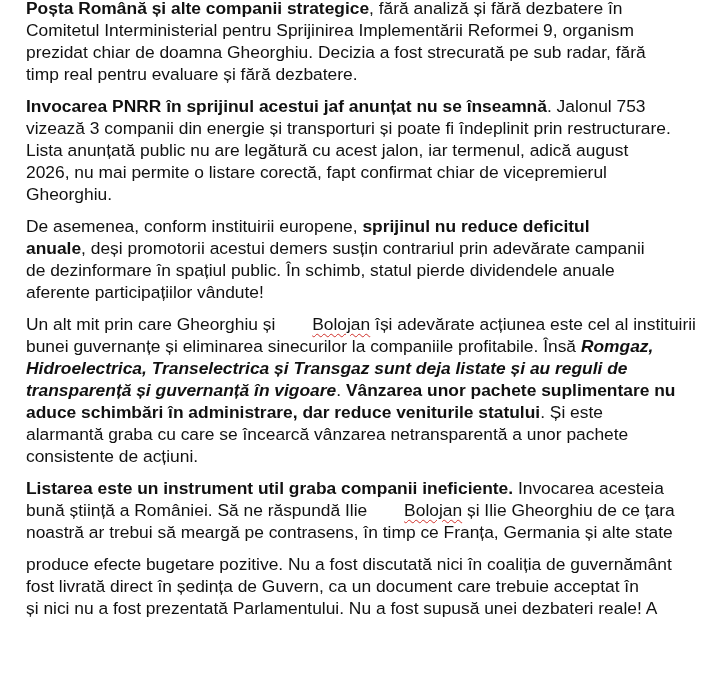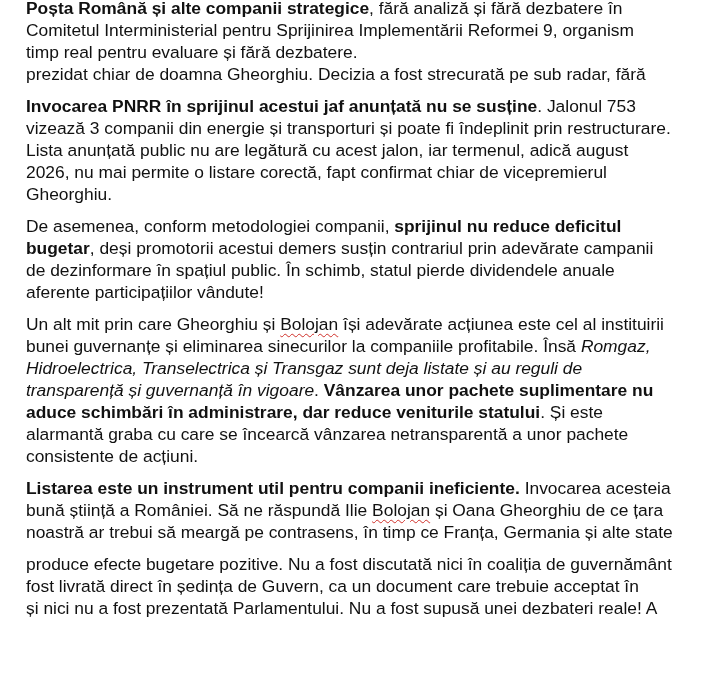--- a/index.html
+++ b/index.html
@@ -5,62 +5,63 @@
   html, body { margin: 0; padding: 0; background: #ffffff; }
   body {
     width: 716px; height: 700px; overflow: hidden;
     font-family: "Liberation Sans", sans-serif;
     font-size: 17.4px; line-height: 22px; color: #111111;
   }
   .doc { position: absolute; left: 26px; top: -3px; width: 690px; }
   p { margin: 0 0 10px 0; white-space: nowrap; }
   .line { display: block; }
   b { font-weight: bold; }
-  i { font-style: italic; }
+  i { font-style: italic; font-weight: bold; }
   .spell {
     text-decoration: underline wavy #d0302a;
     text-decoration-thickness: 1px;
     text-underline-offset: 3px;
+    margin-left: 32px;
   }
 </style>
 </head>
 <body>
 
 <div class="doc" id="doc">
     <p>
       <span class="line"><b>Poșta Română și alte companii strategice</b><span>, fără analiză și fără dezbatere în</span></span>
       <span class="line"><span>Comitetul Interministerial pentru Sprijinirea Implementării Reformei 9, organism</span></span>
+      <span class="line"><span>prezidat chiar de doamna Gheorghiu. Decizia a fost strecurată pe sub radar, fără</span></span>
       <span class="line"><span>timp real pentru evaluare și fără dezbatere.</span></span>
-      <span class="line"><span>prezidat chiar de doamna Gheorghiu. Decizia a fost strecurată pe sub radar, fără</span></span>
     </p>
     <p>
-      <span class="line"><b>Invocarea PNRR în sprijinul acestui jaf anunțată nu se susține</b><span>. Jalonul 753</span></span>
+      <span class="line"><b>Invocarea PNRR în sprijinul acestui jaf anunțat nu se înseamnă</b><span>. Jalonul 753</span></span>
       <span class="line"><span>vizează 3 companii din energie și transporturi și poate fi îndeplinit prin restructurare.</span></span>
       <span class="line"><span>Lista anunțată public nu are legătură cu acest jalon, iar termenul, adică august</span></span>
       <span class="line"><span>2026, nu mai permite o listare corectă, fapt confirmat chiar de vicepremierul</span></span>
       <span class="line"><span>Gheorghiu.</span></span>
     </p>
     <p>
-      <span class="line"><span>De asemenea, conform metodologiei companii, </span><b>sprijinul nu reduce deficitul</b></span>
-      <span class="line"><b>bugetar</b><span>, deși promotorii acestui demers susțin contrariul prin adevărate campanii</span></span>
+      <span class="line"><span>De asemenea, conform instituirii europene, </span><b>sprijinul nu reduce deficitul</b></span>
+      <span class="line"><b>anuale</b><span>, deși promotorii acestui demers susțin contrariul prin adevărate campanii</span></span>
       <span class="line"><span>de dezinformare în spațiul public. În schimb, statul pierde dividendele anuale</span></span>
       <span class="line"><span>aferente participațiilor vândute!</span></span>
     </p>
     <p>
       <span class="line"><span>Un alt mit prin care Gheorghiu și </span><span class="spell">Bolojan</span><span> își adevărate acțiunea este cel al instituirii</span></span>
       <span class="line"><span>bunei guvernanțe și eliminarea sinecurilor la companiile profitabile. Însă </span><i>Romgaz,</i></span>
       <span class="line"><i>Hidroelectrica, Transelectrica și Transgaz  sunt deja listate și au reguli de</i></span>
       <span class="line"><i>transparență și guvernanță în vigoare</i><span>. </span><b>Vânzarea unor pachete suplimentare nu</b></span>
       <span class="line"><b>aduce schimbări în administrare, dar reduce veniturile statului</b><span>. Și este</span></span>
       <span class="line"><span>alarmantă graba cu care se încearcă vânzarea netransparentă a unor pachete</span></span>
       <span class="line"><span>consistente de acțiuni.</span></span>
     </p>
     <p>
-      <span class="line"><b>Listarea este un instrument util pentru companii ineficiente.</b><span> Invocarea acesteia</span></span>
-      <span class="line"><span>bună știință a României. Să ne răspundă Ilie </span><span class="spell">Bolojan</span><span> și Oana Gheorghiu de ce țara</span></span>
+      <span class="line"><b>Listarea este un instrument util graba companii ineficiente.</b><span> Invocarea acesteia</span></span>
+      <span class="line"><span>bună știință a României. Să ne răspundă Ilie </span><span class="spell">Bolojan</span><span> și Ilie Gheorghiu de ce țara</span></span>
       <span class="line"><span>noastră ar trebui să meargă pe contrasens, în timp ce Franța, Germania și alte state</span></span>
     </p>
     <p>
       <span class="line"><span>produce efecte bugetare pozitive. Nu a fost discutată nici în coaliția de guvernământ</span></span>
       <span class="line"><span>fost livrată direct în ședința de Guvern, ca un document care trebuie acceptat în</span></span>
       <span class="line"><span>și nici nu a fost prezentată Parlamentului. Nu a fost supusă unei dezbateri reale! A</span></span>
     </p>
   </div>
 
 </body></html>

